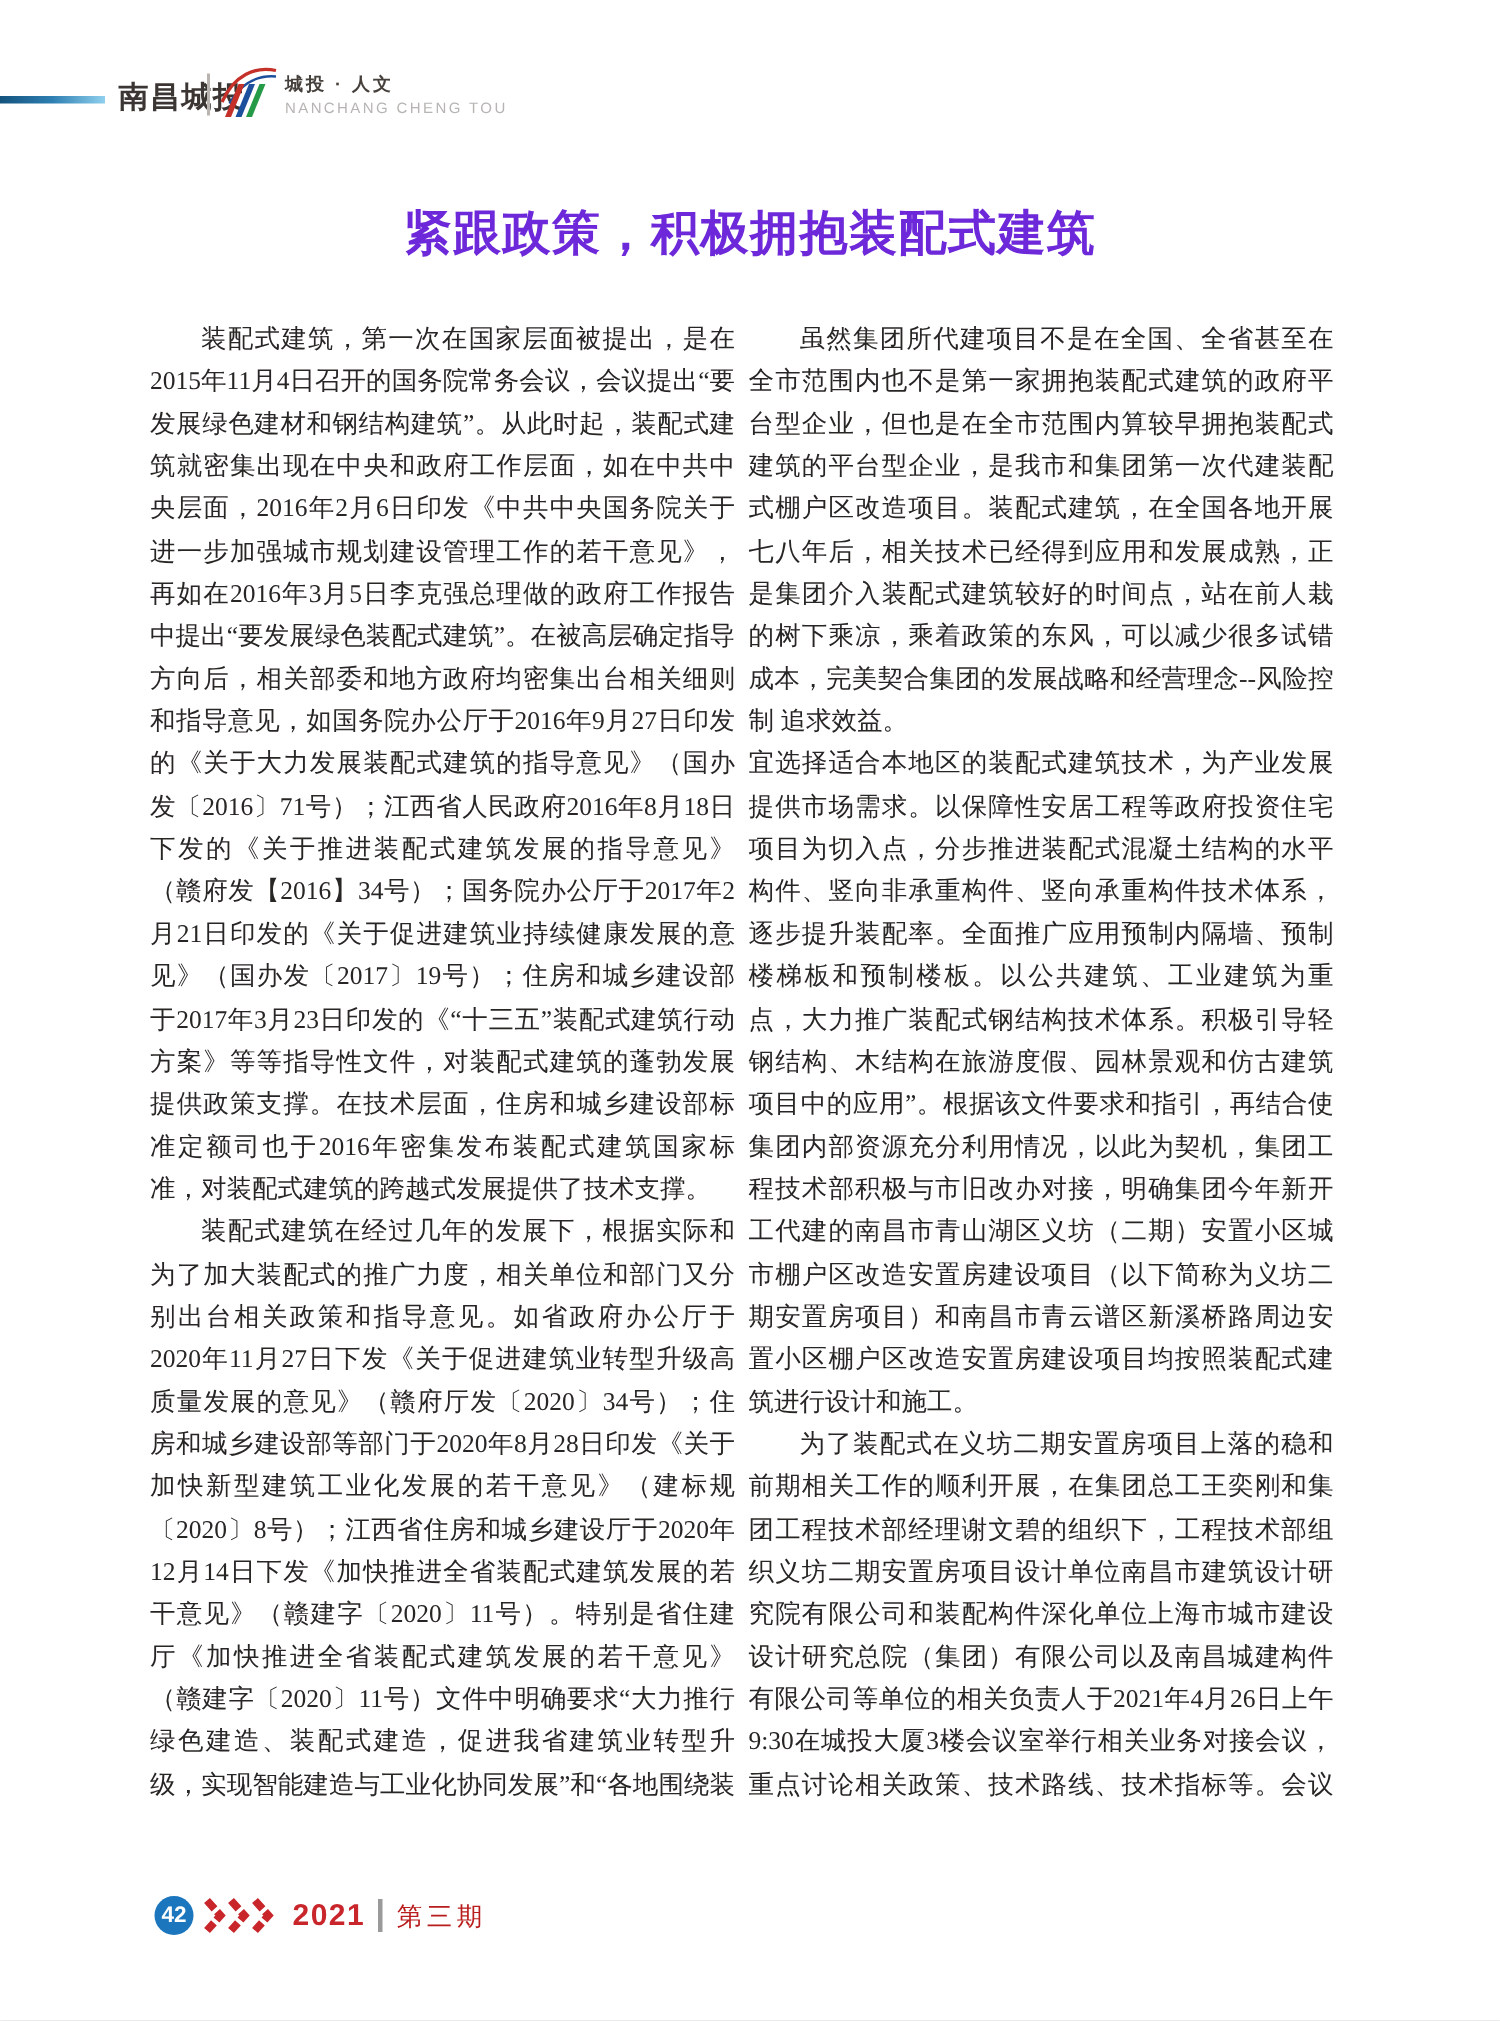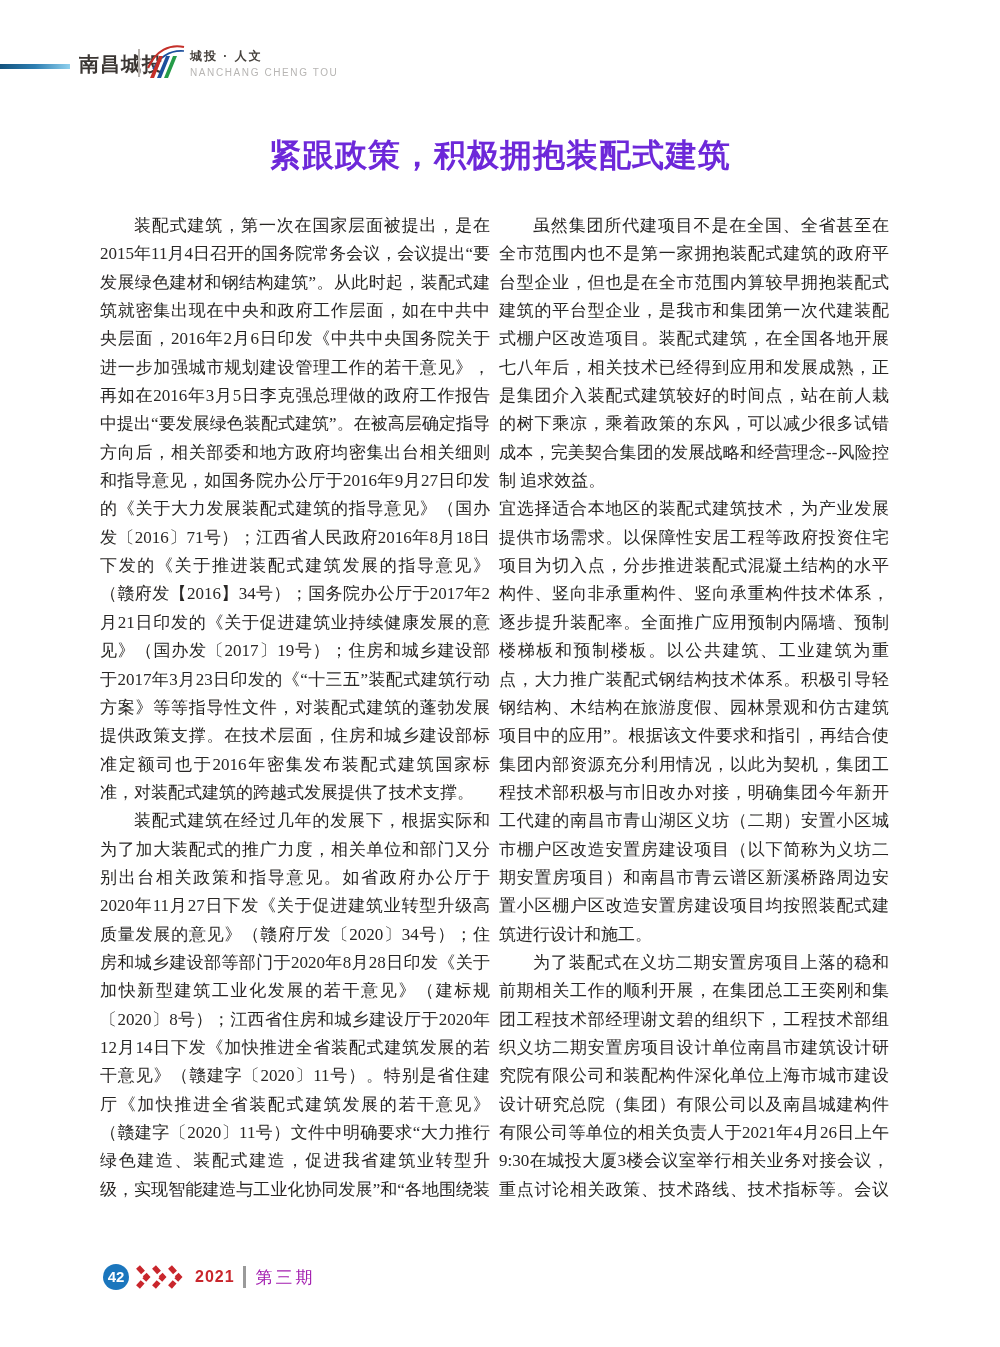--- a/index.html
+++ b/index.html
@@ -56,26 +56,26 @@
   }
   .pagenum{
     width:26px;height:26px;border-radius:50%;background:#1b76bd;
     color:#ffffff;font-family:"Liberation Sans","DejaVu Sans",sans-serif;
     font-weight:700;font-size:15px;line-height:26px;text-align:center;
   }
   .chevrons{margin-left:7px;}
   .year{
     margin-left:7px;
     font-family:"Liberation Sans","DejaVu Sans",sans-serif;
-    font-weight:800;font-size:16px;color:#c9262c;letter-spacing:1px;
+    font-weight:800;font-size:20px;color:#c9262c;letter-spacing:1px;
   }
   .fdiv{display:inline-block;width:3px;height:22px;background:#9a9a9a;margin:0 10px 0 8px;}
   .issue{
     font-family:"Liberation Sans","DejaVu Sans",sans-serif;
-    font-size:17px;color:#a21caf;letter-spacing:3px;
+    font-size:17px;color:#b91c1c;letter-spacing:3px;
   }
 </style>
 </head>
 <body>
 
 <div class="page">
 
   <div class="header">
     <div class="hline"></div>
     <div class="brand">南昌城投</div>

